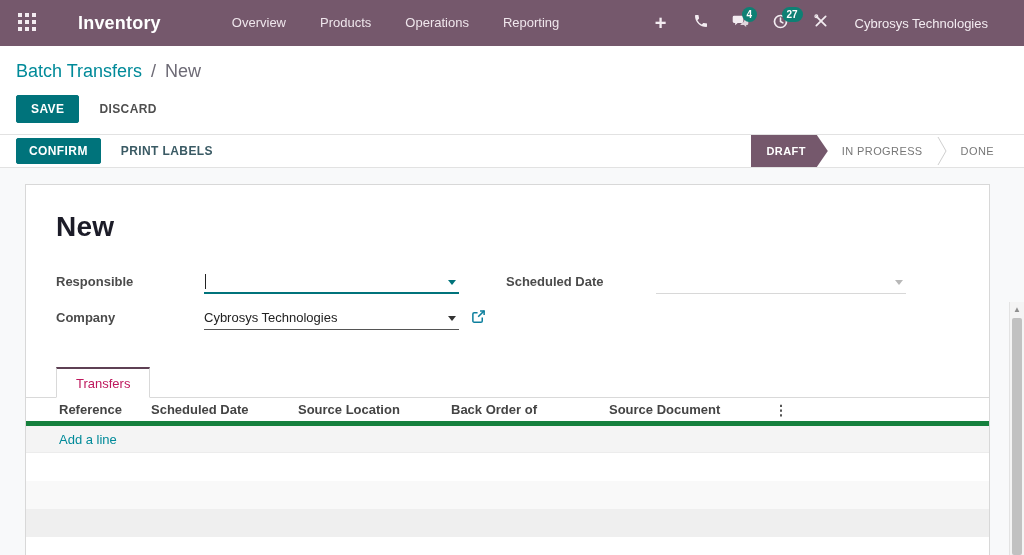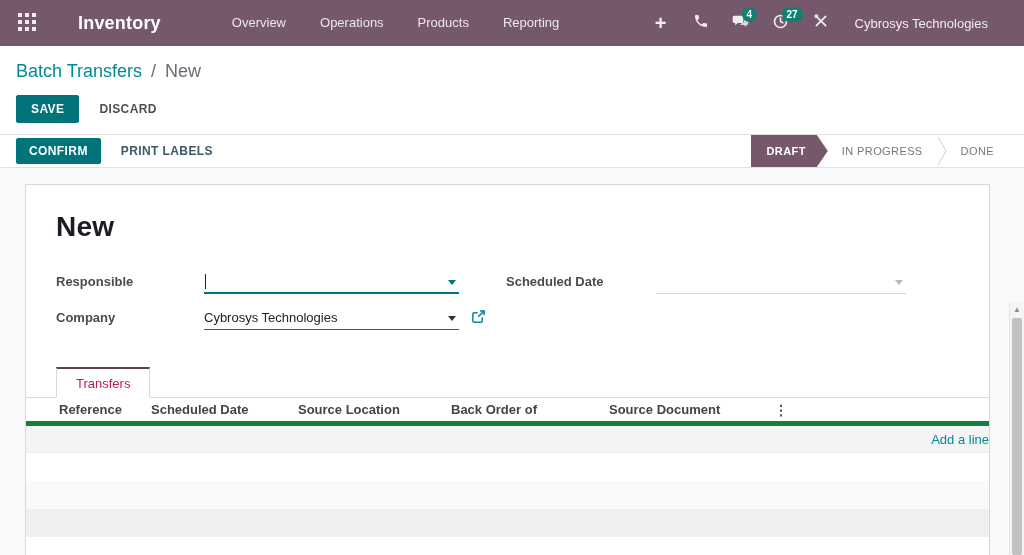--- a/index.html
+++ b/index.html
@@ -74,21 +74,21 @@
   .tab { display:inline-block; background:#fff; border:1px solid #d9d9d9; border-bottom:1px solid #fff; border-top:2px solid #5e4054; font-size:13px; color:#be185d; padding:7px 19px 6px; margin-bottom:-1px; cursor:pointer; }
 
   
   .ttable { margin:0 -30px; }
   .thead { display:flex; align-items:center; height:28px; border-bottom:5px solid #15803d; position:relative; background:#fff; }
   .th { font-size:13px; font-weight:bold; color:#444; white-space:nowrap; overflow:hidden; }
   .th.c1 { width:125px; padding-left:33px; flex:0 0 auto; box-sizing:content-box; width:92px;}
   .th.c1 { width:125px; padding-left:33px; box-sizing:border-box; }
   .th.c2 { width:147px; } .th.c3 { width:153px; } .th.c4 { width:158px; } .th.c5 { width:157px; } .th.c6 { flex:1 1 auto; }
   .th-kebab { width:30px; text-align:center; color:#555; font-size:14px; font-weight:bold; cursor:pointer; flex:0 0 auto; }
-  .row { height:28px;justify-content:flex-end; }
+  .row { height:28px; }
   .row-addline { height:27px; background:#f4f4f4; border-bottom:1px solid #ececec; display:flex; align-items:center; }
   .row-addline a { font-size:13px; color:#008A99; padding-left:33px; cursor:pointer; text-decoration:none; }
   .row-w  { background:#ffffff; }
   .row-l1 { background:#f9f9f9; }
   .row-l2 { background:#efefef; }
 
   
   .scrollbar { position:absolute; top:134px; right:0; bottom:0; width:15px; background:#f4f4f4; border-left:1px solid #e3e3e3; }
   .sb-arrow { height:15px; display:flex; align-items:center; justify-content:center; color:#8f8f8f; font-size:8px; cursor:pointer; }
   .sb-thumb { position:absolute; top:16px; bottom:0; left:2px; right:2px; background:#c1c1c1; border-radius:2px; cursor:pointer; }
@@ -113,22 +113,22 @@
                 <rect x="0" y="14" width="4" height="4"></rect>
                 <rect x="7" y="14" width="4" height="4"></rect>
                 <rect x="14" y="14" width="4" height="4"></rect>
               </g>
             </svg>
         </span>
       </button>
       <div class="app-name">Inventory</div>
       <nav class="menus">
         <a>Overview</a>
+        <a>Products</a>
         <a>Operations</a>
-        <a>Products</a>
         <a>Reporting</a>
       </nav>
     </div>
     <div class="nav-right">
       <a class="nav-icon">
           <span class="plus-glyph">+</span>
         </a>
       <a class="nav-icon">
         <span><svg width="16" height="16" viewBox="0 0 24 24">
               <path fill="#f3ecf1" d="M6.62 10.79a15.05 15.05 0 0 0 6.59 6.59l2.2-2.2a1 1 0 0 1 1.01-.25 11.36 11.36 0 0 0 3.57.57 1 1 0 0 1 1 1V20a1 1 0 0 1-1 1A17 17 0 0 1 3 4a1 1 0 0 1 1-1h3.5a1 1 0 0 1 1 1 11.36 11.36 0 0 0 .57 3.57 1 1 0 0 1-.25 1.01z"></path>

